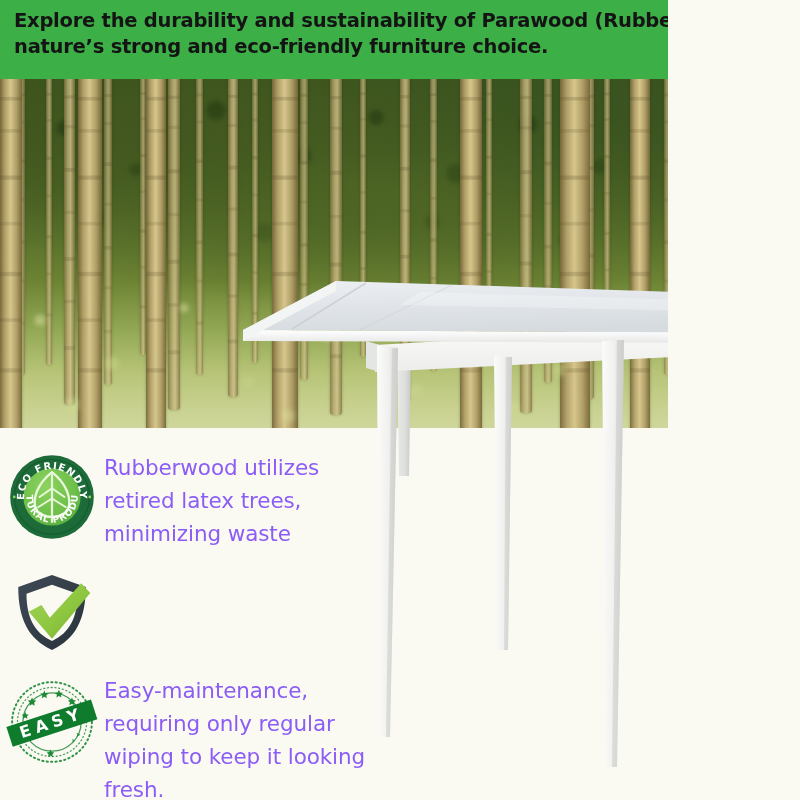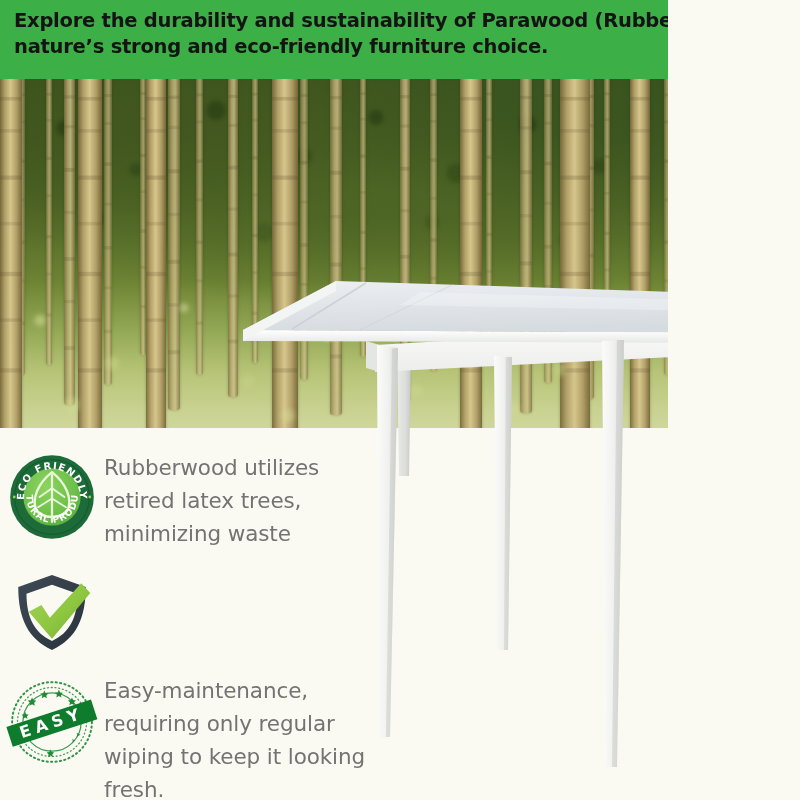--- a/index.html
+++ b/index.html
@@ -198,21 +198,21 @@
     display: flex;
     align-items: flex-start;
     justify-content: center;
     padding-top: 10px;
   }
   .feature-text {
     flex: 1 1 auto;
     font-family: "DejaVu Sans", sans-serif;
     font-size: 21.5px;
     line-height: 33px;
-    color: #737373;
+    color: #8b5cf6;
     padding-top: 8px;
     letter-spacing: -0.1px;
     white-space: pre-line;
   }
 
   
   .badge-svg { display: block; }
 
   
   text { font-family: "DejaVu Sans", sans-serif; }

